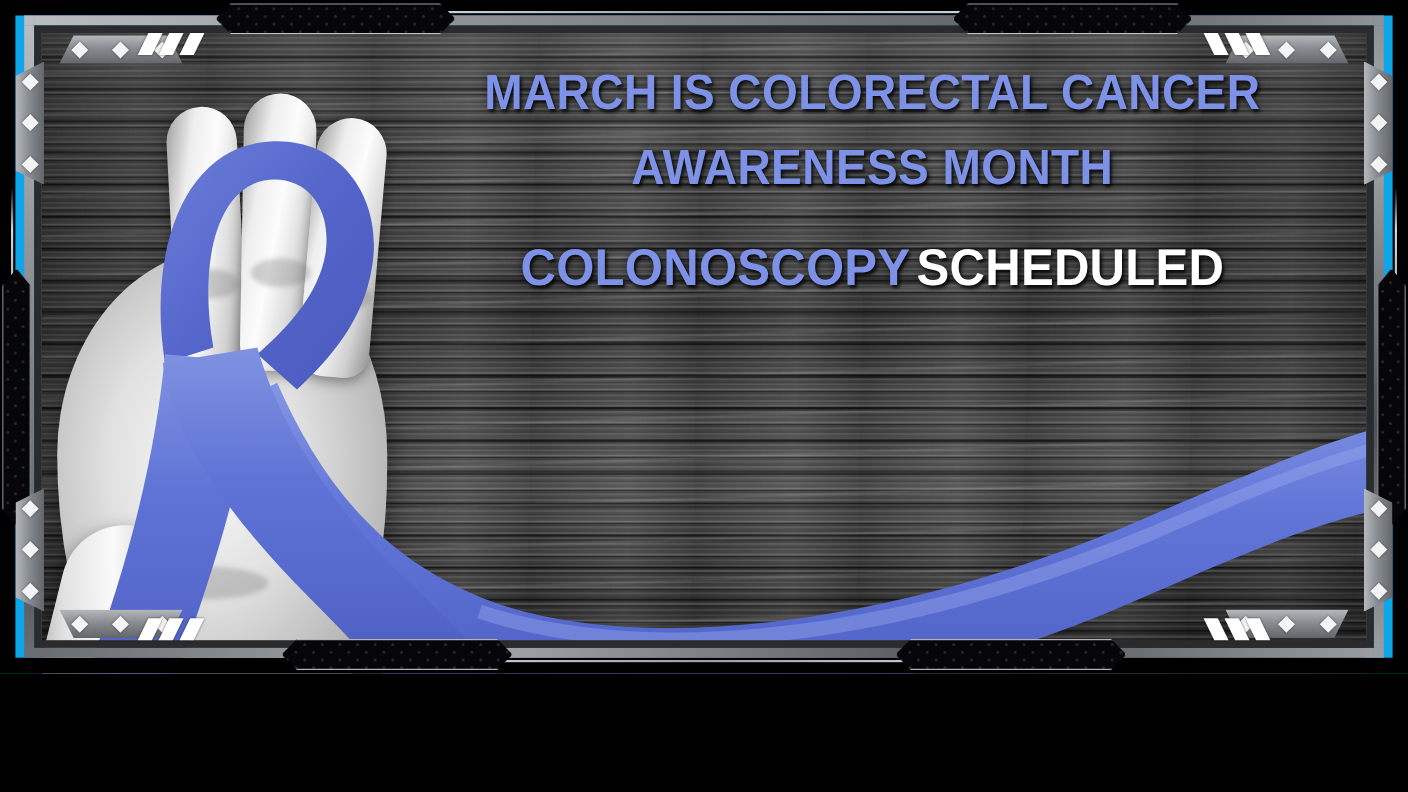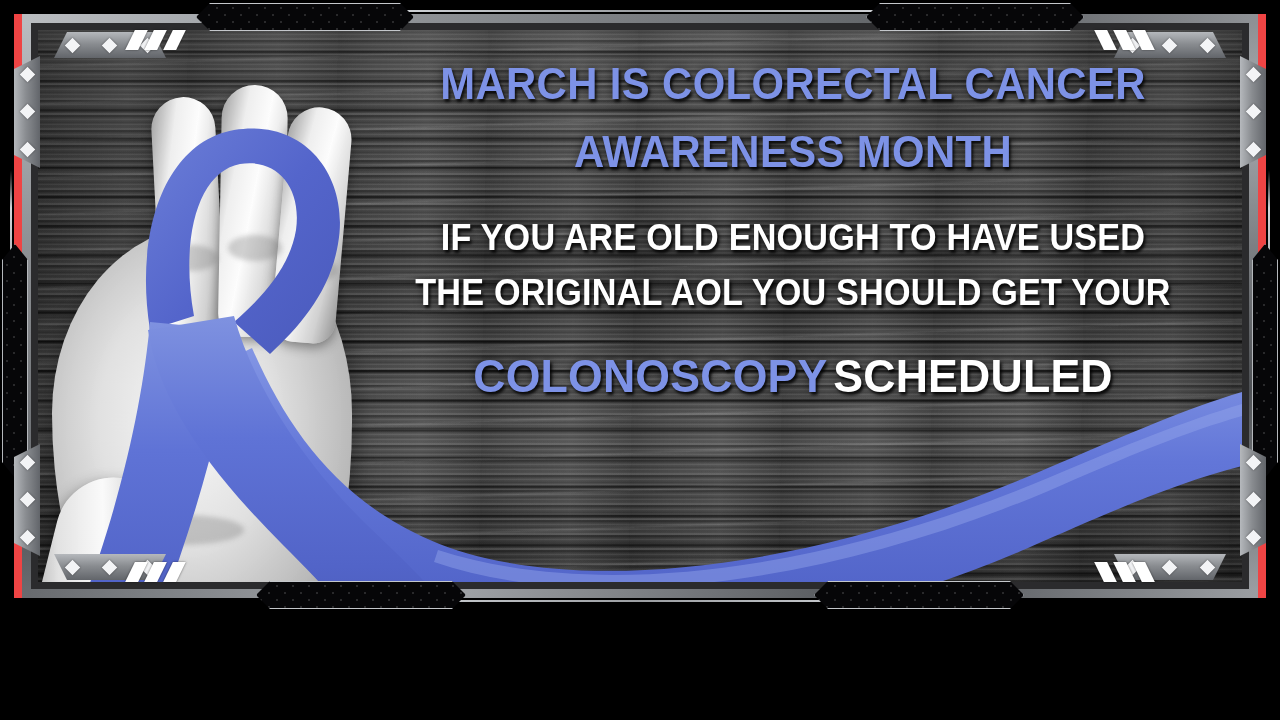--- a/index.html
+++ b/index.html
@@ -13,21 +13,21 @@
     height: 720px;
     overflow: hidden;
     font-family: "Liberation Sans", sans-serif;
   }
 
   
   #stage {
     position: relative;
     width: 1280px;
     height: 612px;
-    background: #ef4444;
+    background: #0ea5e9;
     overflow: hidden;
   }
 
   
   .photo {
     position: absolute;
     left: 38px;
     top: 30px;
     width: 1204px;
     height: 660px;
@@ -376,24 +376,20 @@
                C 788 554, 556 586, 396 532 Z" fill="#95a6ea" opacity=".45"></path>
     </svg>
 
     <div class="text-block">
 
       <div class="headline" style="color:#7d92e6;">
         <span class="l1">MARCH IS COLORECTAL CANCER</span>
         <span class="l2">AWARENESS MONTH</span>
       </div>
 
-      <div class="body-wrap">
-        <div class="body-line">IF YOU ARE OLD ENOUGH TO HAVE USED</div>
-        <div class="body-line">THE ORIGINAL AOL YOU SHOULD GET YOUR</div>
-      </div>
 
       <div class="closing">
         <span class="em" style="color:#7d92e6;">COLONOSCOPY</span><span style="color:#ffffff;">SCHEDULED</span>
       </div>
 
     </div>
   </div>
 
   <div class="frame">
     <div class="matte"></div>

